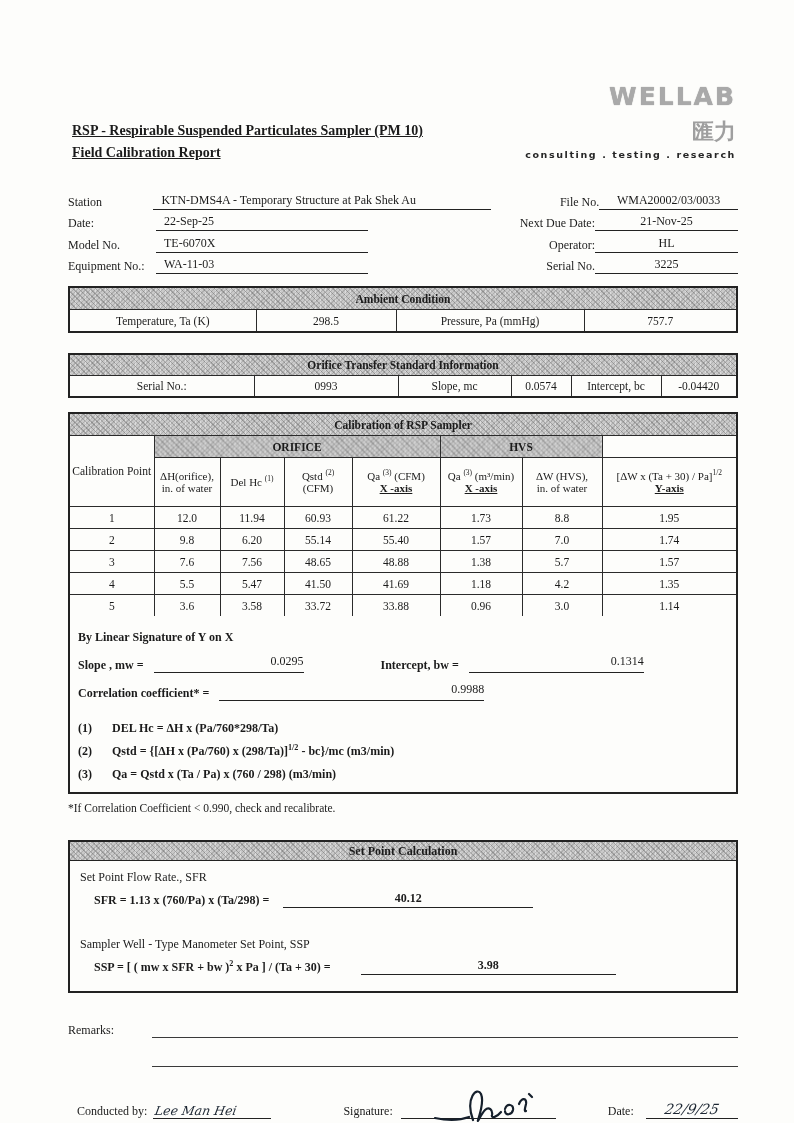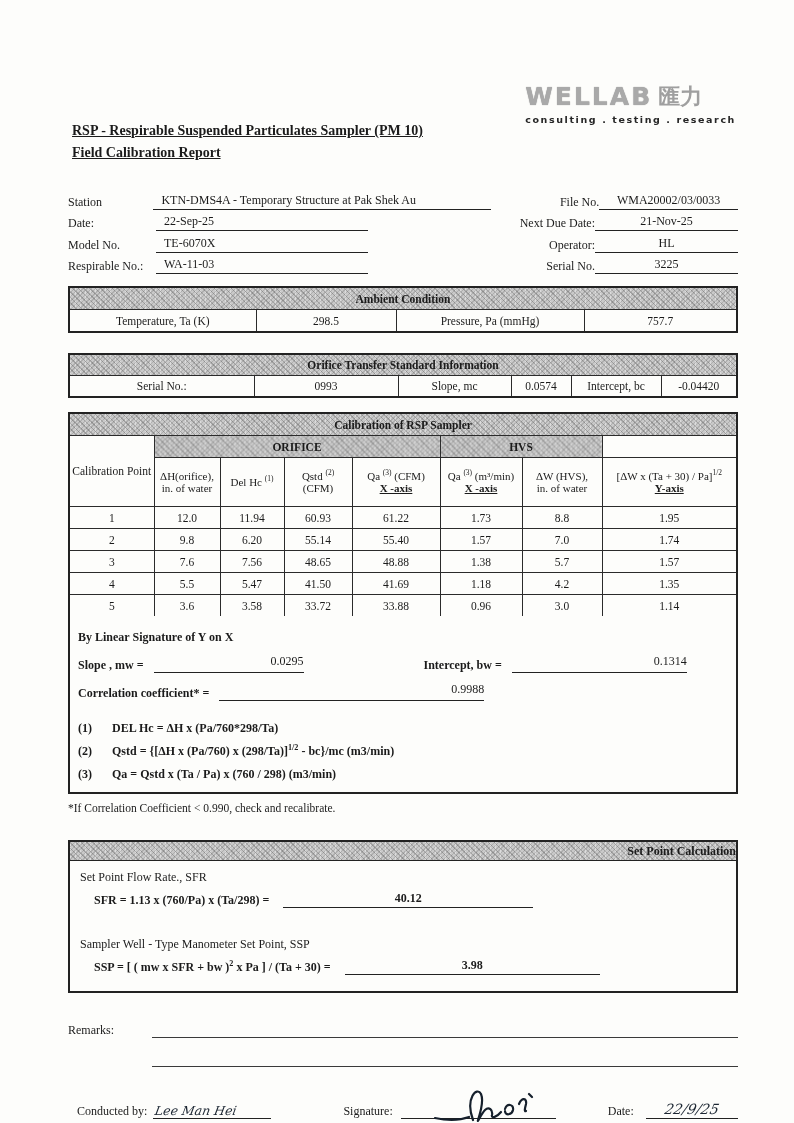--- a/index.html
+++ b/index.html
@@ -11,21 +11,21 @@
     background:#fdfdfb;
     font-family:"Liberation Serif", serif;
     color:#1b1b1b;
     overflow:hidden;
   }
   .content{padding:0 56px 0 68px;}
 
   
   .hdr{position:relative;height:120px;}
   .logo{position:absolute;right:2px;top:82px;text-align:left;}
-  .logo-row{display:flex;align-items:flex-start;gap:6px;}
+  .logo-row{display:flex;align-items:flex-end;gap:6px;flex-direction:column;}
   .brand{
     font-family:"DejaVu Sans", sans-serif;
     font-weight:bold;font-size:25px;letter-spacing:2px;
     color:#a9a9a9;text-shadow:0 0 1px #8d8d8d;
   }
   .brand-cjk{
     font-family:"DejaVu Sans", sans-serif;
     font-weight:bold;font-size:22px;color:#9f9f9f;
   }
   .tagline{
@@ -74,21 +74,21 @@
   .reg-h{font-weight:bold;}
   .reg-row{display:flex;align-items:flex-end;margin-top:9px;font-weight:bold;}
   .reg-ul{border-bottom:1.5px solid #222;text-align:right;font-weight:normal;padding-bottom:3px;}
   .notes{padding:10px 8px 8px 8px;font-size:12px;font-weight:bold;}
   .note-line{display:flex;margin-top:4px;line-height:19px;}
   .note-num{width:34px;}
   .star-note{margin-top:8px;font-size:11.5px;}
 
   
   .spbox{margin-top:26px;border:2px solid #222;}
-  .sp-title{height:18px;font-size:12px;text-align:right;line-height:18px;border-bottom:1.5px solid #222;}
+  .sp-title{height:18px;font-size:12px;text-align:center;line-height:18px;border-bottom:1.5px solid #222;}
   .sp-body{padding:6px 10px 16px 10px;font-size:12px;}
   .sp-head{margin-top:3px;}
   .sp-frm{font-weight:bold;margin-top:6px;display:flex;align-items:flex-end;}
   .sp-ul{border-bottom:1.5px solid #222;text-align:center;margin-left:14px;padding-bottom:1px;}
   .sp-gap{height:26px;}
 
   
   .remarks{margin-top:30px;font-size:12px;}
   .rem-row{display:flex;align-items:flex-end;}
   .rem-label{width:84px;}
@@ -144,21 +144,21 @@
         <span class="ir-label">Next Due Date:</span>
         <span class="ir-value">21-Nov-25</span>
       </div>
       <div class="info-row">
         <span class="il-label">Model No.</span>
         <span class="il-value il-norm">TE-6070X</span>
         <span class="ir-label">Operator:</span>
         <span class="ir-value">HL</span>
       </div>
       <div class="info-row">
-        <span class="il-label">Respirable No.:</span>
+        <span class="il-label">Equipment No.:</span>
         <span class="il-value il-norm">WA-11-03</span>
         <span class="ir-label">Serial No.</span>
         <span class="ir-value">3225</span>
       </div>
     </div>
 
     <table class="ambient-tbl">
       <colgroup>
           <col style="width:187px">
           <col style="width:140px">
@@ -305,21 +305,21 @@
           <td>1.14</td>
         </tr>
       </tbody>
         </table>
 
       <div class="reg">
         <div class="reg-h">By Linear Signature of Y on X</div>
         <div class="reg-row">
           <span>Slope , mw =</span>
           <span class="reg-ul" style="width:150px;margin-left:10px;">0.0295</span>
-          <span style="margin-left:120px;">Intercept, bw =</span>
+          <span style="margin-left:77px;">Intercept, bw =</span>
           <span class="reg-ul" style="width:175px;margin-left:10px;">0.1314</span>
         </div>
         <div class="reg-row">
           <span>Correlation coefficient* =</span>
           <span class="reg-ul" style="width:265px;margin-left:10px;">0.9988</span>
         </div>
       </div>
 
       <div class="notes">
         <div class="note-line">
@@ -342,21 +342,21 @@
     <div class="spbox">
       <div class="sp-title tex">Set Point Calculation</div>
       <div class="sp-body">
         <div class="sp-head">Set Point Flow Rate., SFR</div>
         <div class="sp-frm" style="padding-left:14px;">
           <span>SFR = 1.13 x (760/Pa) x (Ta/298) =</span>
           <span class="sp-ul" style="width:250px;">40.12</span>
         </div>
         <div class="sp-gap"></div>
         <div class="sp-head">Sampler Well - Type Manometer Set Point, SSP</div>
-        <div class="sp-frm" style="padding-left:14px;">
+        <div class="sp-frm" style="padding-left:14px;gap:16px;">
           <span><span>SSP = [ ( mw x SFR + bw )</span><sup>2</sup><span> x Pa ] / (Ta + 30) =</span></span>
           <span class="sp-ul" style="width:255px;">3.98</span>
         </div>
       </div>
     </div>
 
     <div class="remarks">
       <div class="rem-row">
         <span class="rem-label">Remarks:</span>
         <span class="rem-line"></span>

